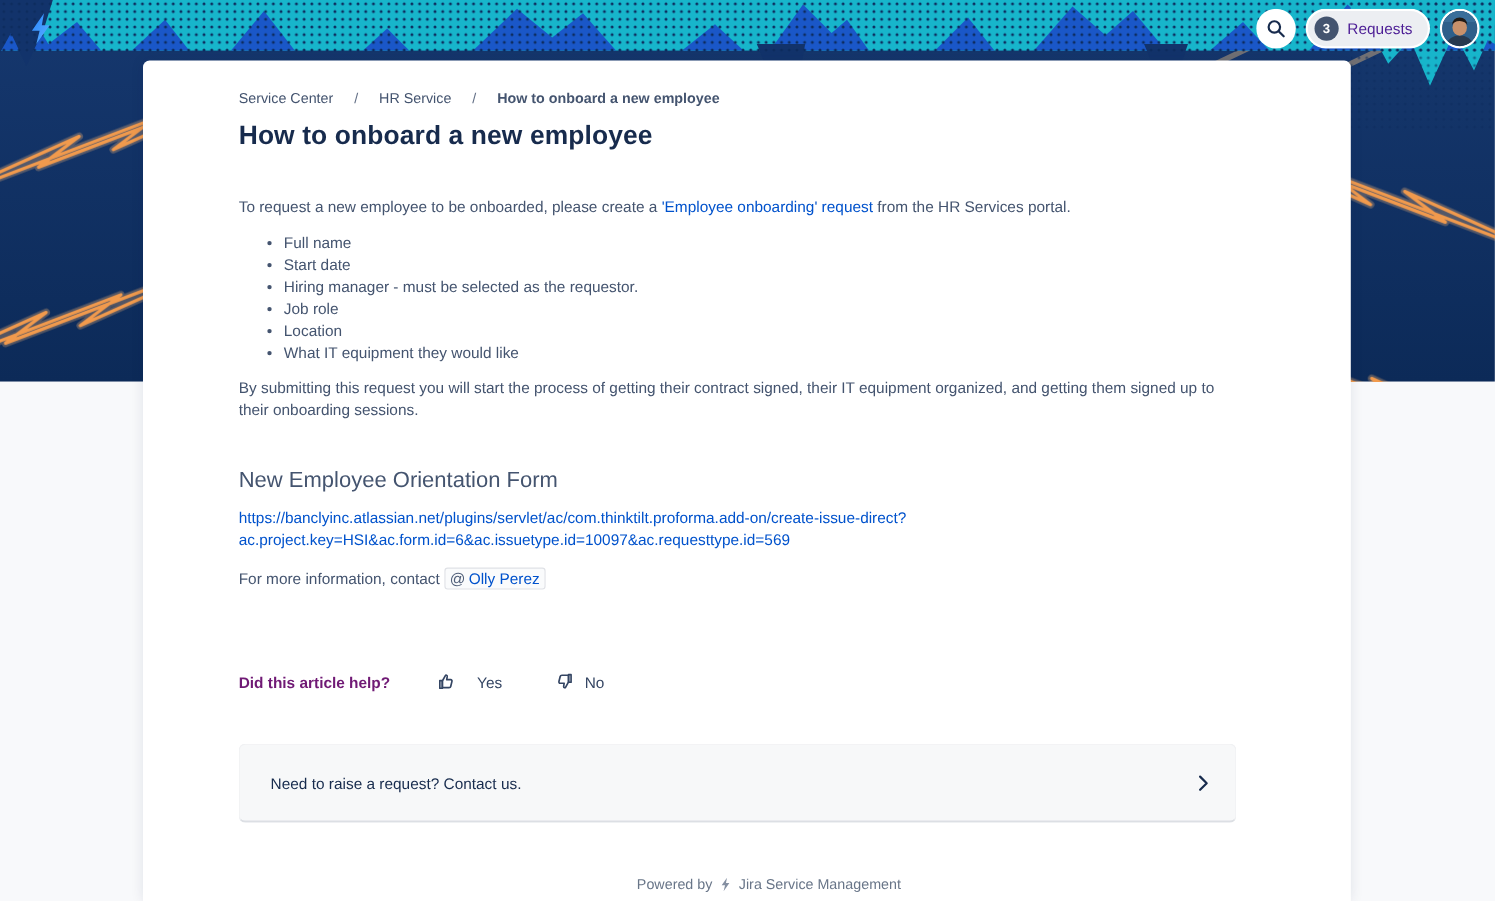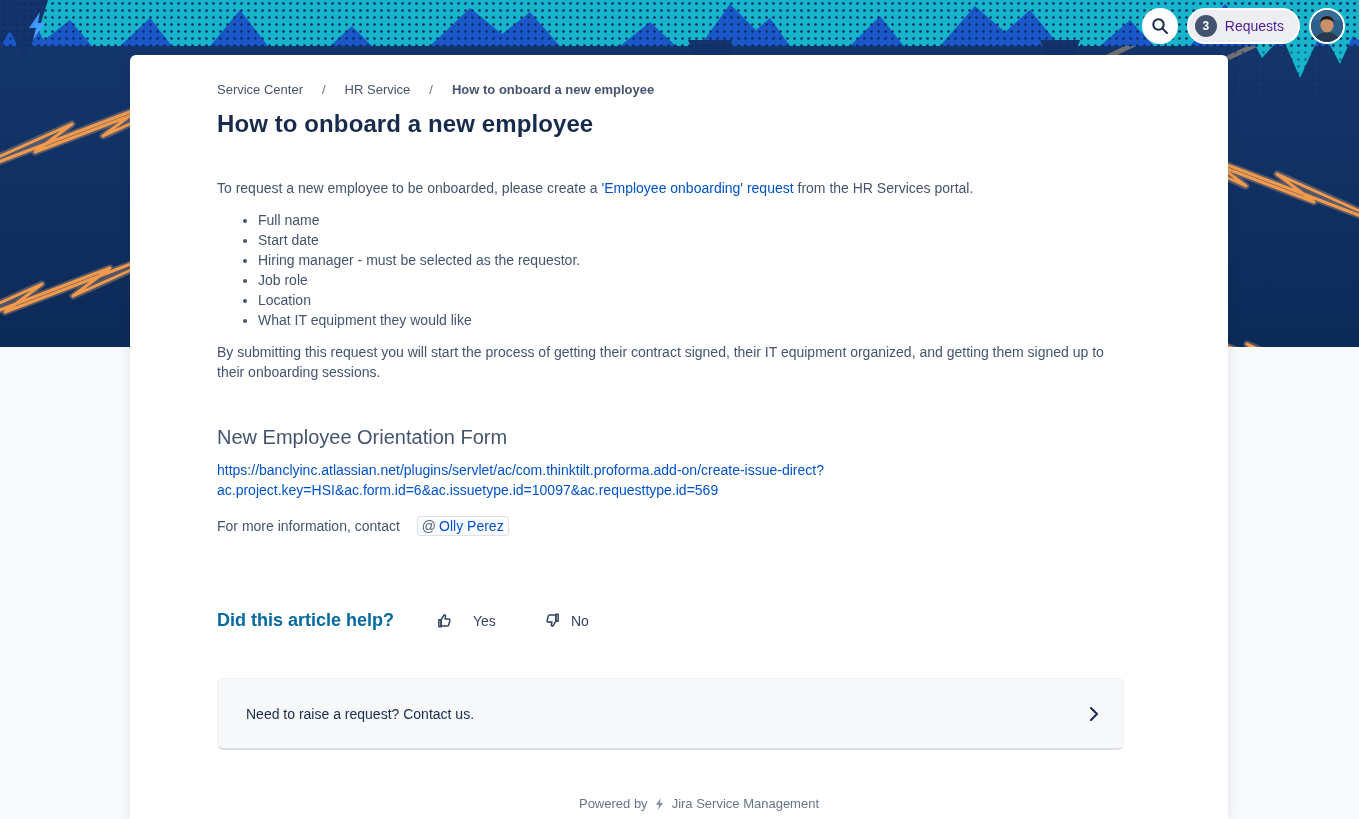--- a/index.html
+++ b/index.html
@@ -62,31 +62,31 @@
 
   ul.details { margin-top:12px; padding-left:41px; }
   ul.details li { margin-bottom:0; line-height:20px; }
 
   .section-heading { margin-top:45px; font-size:20px; font-weight:500; color:#44546F; }
 
   .form-link { display:block; margin-top:13px; max-width:640px; word-break:break-all;
                font-size:14px; line-height:20px; color:#0052CC; cursor:pointer; text-decoration:none; }
   .form-link span { display:block; }
 
-  .contact-line { margin-top:16px; display:flex; align-items:center; gap:17px; }
+  .contact-line { margin-top:16px; display:flex; align-items:center; gap:4px; }
   .mention-chip {
     display:inline-flex; align-items:center; gap:3px;
     border:1px solid #DFE1E6; background:#FAFBFC; border-radius:3px;
     padding:0 4px; height:20px; cursor:pointer; font-size:14px;
   }
   .mention-at { color:#505F79; }
   .mention-name { color:#0052CC; }
 
   .feedback-row { margin-top:74px; display:flex; align-items:center; }
-  .feedback-question { font-size:18px; font-weight:700; color:#0369a1; }
+  .feedback-question { font-size:14px; font-weight:700; color:#701a75; }
   .vote-btn {
     display:flex; align-items:center; gap:10px; background:none; border:none;
     font-size:14px; color:#344563; cursor:pointer; font-family:inherit;
   }
   .vote-yes { margin-left:42px;gap:18px; }
   .vote-no  { margin-left:46px; }
 
   .raise-request-box {
     margin-top:47px; height:72px; background:#F7F8F9;
     border:1px solid #F0F1F3; border-bottom:2px solid #DCDFE4; border-radius:6px;

